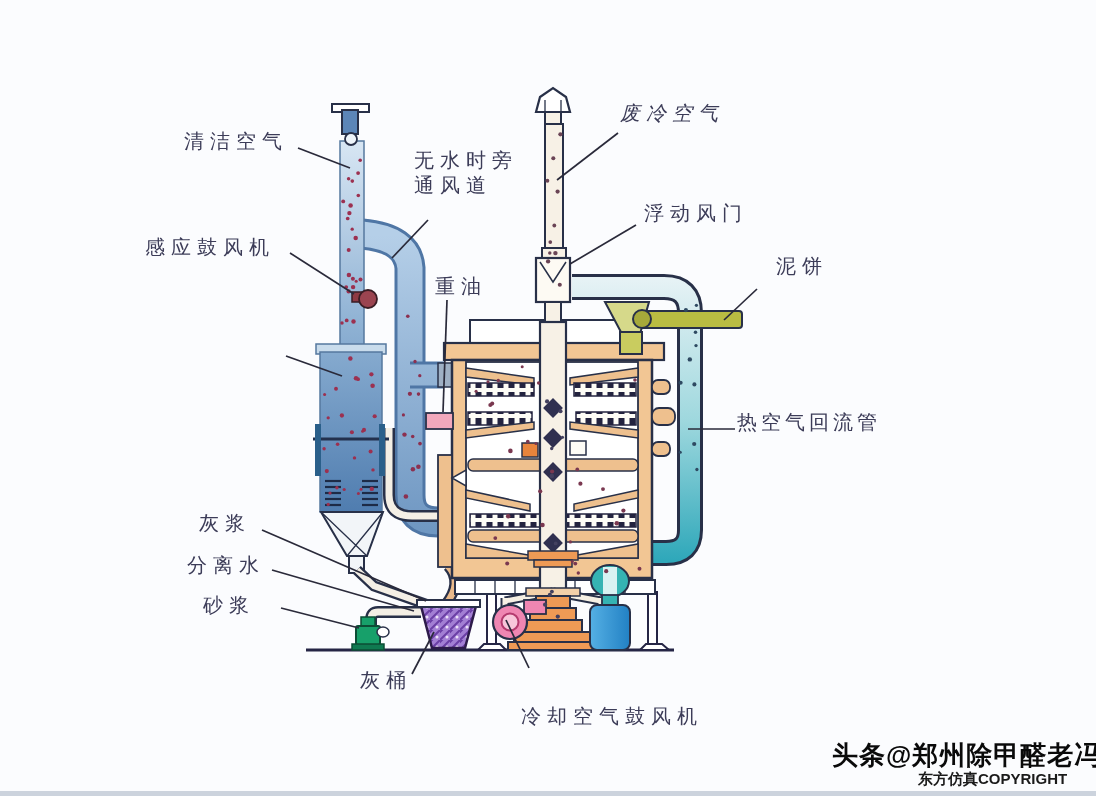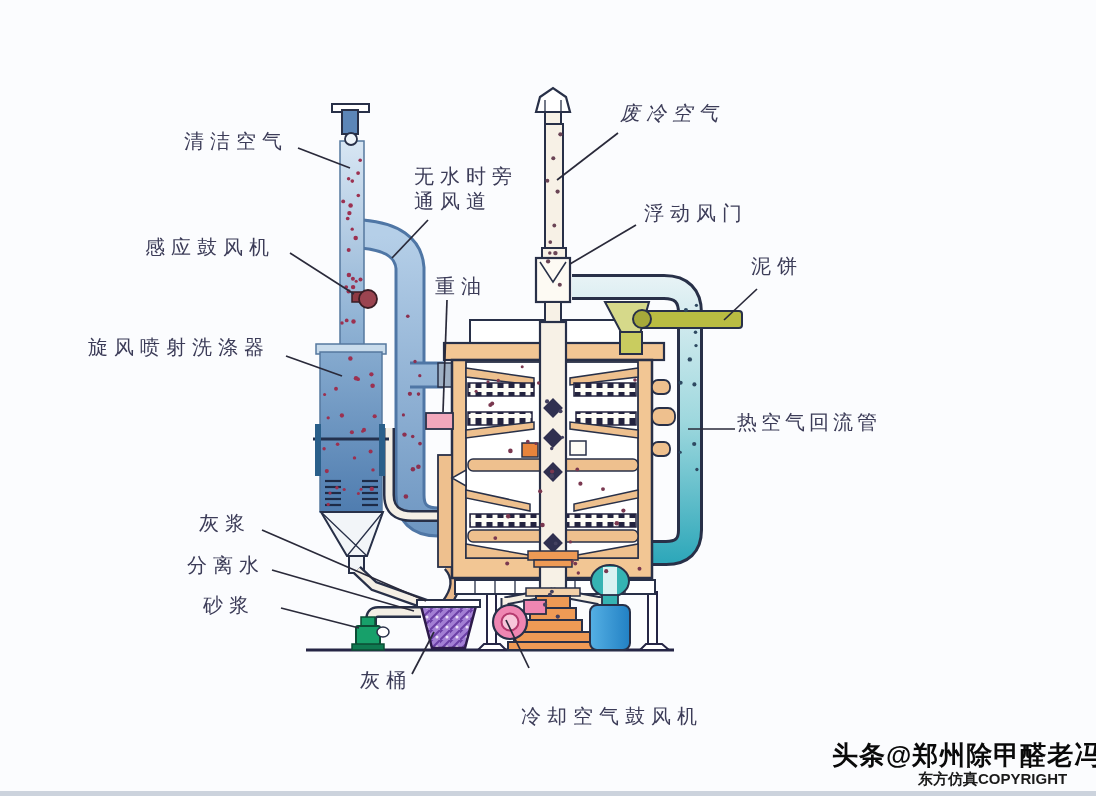--- a/index.html
+++ b/index.html
@@ -376,27 +376,26 @@
         <line x1="688" y1="429" x2="735" y2="429"></line>
         <line x1="262" y1="530" x2="426" y2="601"></line>
         <line x1="272" y1="570" x2="414" y2="611"></line>
         <line x1="281" y1="608" x2="359" y2="628"></line>
         <line x1="434" y1="632" x2="412" y2="674"></line>
         <line x1="506" y1="620" x2="529" y2="668"></line>
       </g>
 </svg>
 
 <div class="lbl" style="left:184px;top:129px;">清洁空气</div>
-<div class="lbl wrap" style="left:414px;top:164px;">无水时旁通风道</div>
+<div class="lbl wrap" style="left:414px;top:148px;">无水时旁通风道</div>
 <div class="lbl" style="left:145px;top:235px;">感应鼓风机</div>
-<div class="lbl" style="left:88px;top:335px;">旋风喷射洗涤器</div>
 <div class="lbl" style="left:435px;top:274px;">重油</div>
 <div class="lbl" style="left:620px;top:101px;font-style:italic;">废冷空气</div>
 <div class="lbl" style="left:644px;top:201px;">浮动风门</div>
-<div class="lbl" style="left:751px;top:254px;">泥饼</div>
+<div class="lbl" style="left:776px;top:254px;">泥饼</div>
 <div class="lbl" style="left:737px;top:410px;letter-spacing:4px;">热空气回流管</div>
 <div class="lbl" style="left:199px;top:511px;">灰浆</div>
 <div class="lbl" style="left:187px;top:553px;">分离水</div>
 <div class="lbl" style="left:203px;top:593px;">砂浆</div>
 <div class="lbl" style="left:360px;top:668px;">灰桶</div>
 <div class="lbl" style="left:521px;top:704px;">冷却空气鼓风机</div>
 
 <div id="byline">头条@郑州除甲醛老冯</div>
 <div id="copyright">东方仿真COPYRIGHT</div>
 <div id="bottomstrip"></div>

